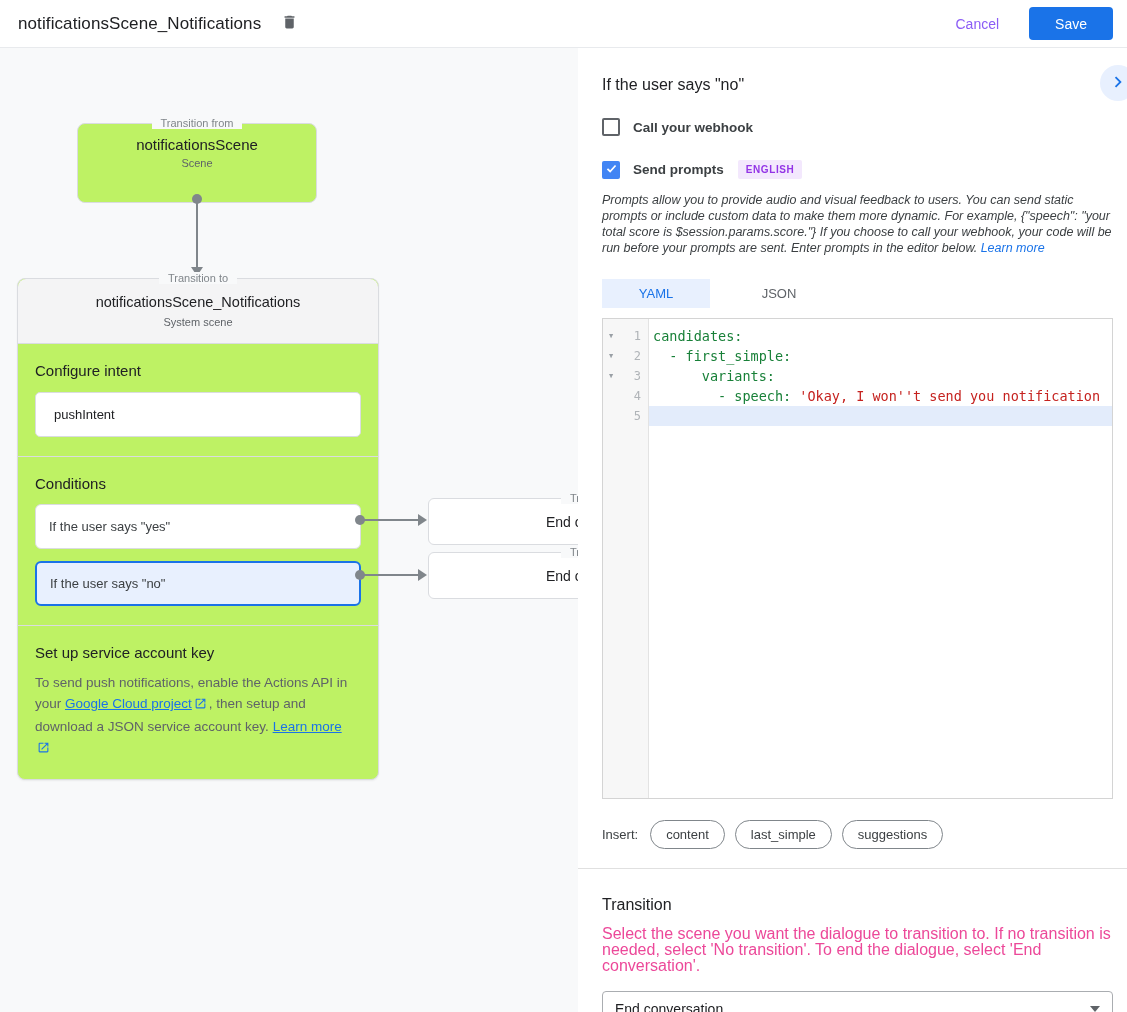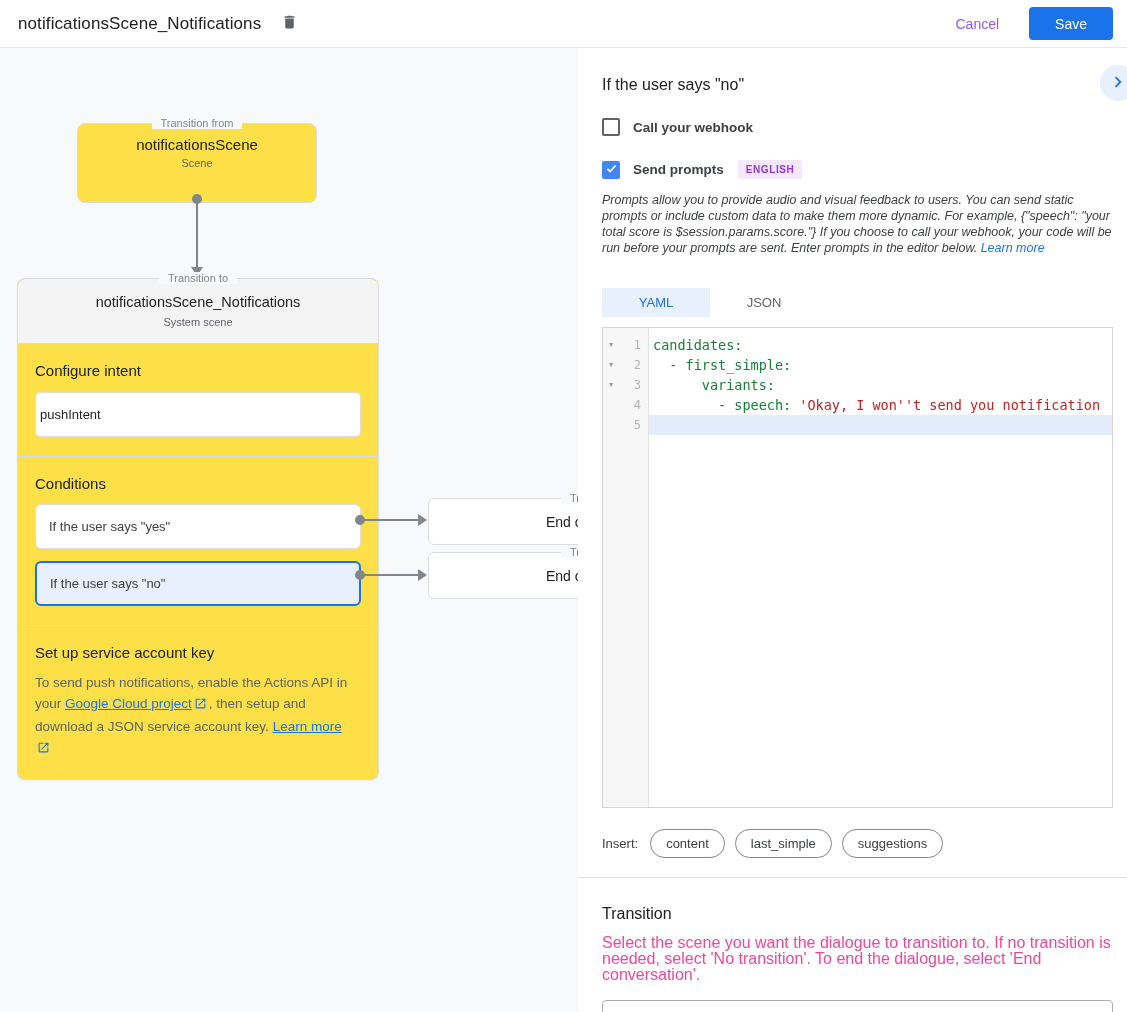--- a/index.html
+++ b/index.html
@@ -14,35 +14,35 @@
   .topbar-spacer { flex:1; }
   .cancel-btn { background:none; border:none; color:#8b5cf6; font-size:14px; font-weight:500; margin-right:30px; cursor:pointer; font-family:inherit; }
   .save-btn { background:#1a73e8; color:#fff; border:none; border-radius:4px; height:33px; padding:0 26px; font-size:14px; font-weight:500; cursor:pointer; font-family:inherit; }
 
   
   .main { display:flex; height:964px; }
   .canvas { width:578px; background:#f8f9fa; position:relative; overflow:hidden; flex-shrink:0; }
   .panel { flex:1; background:#fff; position:relative; padding:0 14px 0 24px; }
 
   
-  .flow-box { position:absolute; background:#fde047; border:1px solid #dadce0; border-radius:8px; }
+  .flow-box { position:absolute; background:#bef264; border:1px solid #dadce0; border-radius:8px; }
   .legend { position:absolute; top:-7px; left:0; right:0; text-align:center; font-size:11px; color:#80868b; pointer-events:none; }
   .legend span { background:#f8f9fa; padding:0 9px; }
   .from-box { left:77px; top:75px; width:240px; height:80px; text-align:center; }
   .from-box .box-title { font-size:15px; color:#202124; margin-top:12px; }
   .from-box .box-sub { font-size:11px; color:#5f6368; margin-top:4px; }
 
   .to-box { left:17px; top:230px; width:362px; box-shadow:0 1px 2px rgba(0,0,0,.06); }
   .to-head { background:#f4f4f5; border-bottom:1px solid #dadce0; border-radius:8px 8px 0 0; text-align:center; height:65px; padding-top:15px; }
   .to-head .box-title { font-size:14.5px; color:#202124; }
   .to-head .box-sub { font-size:11px; color:#5f6368; margin-top:6px; }
   .to-section { padding:18px 17px 19px 17px; border-bottom:1px solid #dadce0; }
   .to-section:last-child { border-bottom:none; }
   .sec-heading { font-size:15px; color:#202124; }
-  .intent-field { margin-top:13px; height:45px; border:1px solid #dadce0; border-radius:5px; background:#fff; display:flex; align-items:center; padding-left:4px; font-size:13px; color:#202124; }
+  .intent-field { margin-top:13px; height:45px; border:1px solid #dadce0; border-radius:5px; background:#fff; display:flex; align-items:center; padding-left:18px; font-size:13px; color:#202124; }
   .cond-item { margin-top:12px; height:45px; border:1px solid #dadce0; border-radius:6px; background:#fff; display:flex; align-items:center; padding-left:13px; font-size:13px; color:#3c4043; position:relative; cursor:pointer; }
   .cond-item.selected { border:2px solid #1a73e8; background:#e8f0fe; }
   .svc-text { margin-top:11px; font-size:13.5px; line-height:21px; color:#5f6368; }
   .svc-text a { color:#1a73e8; text-decoration:underline; cursor:pointer; }
   .ext-icon { display:inline-block; vertical-align:-2px; margin:0 2px; }
 
   .end-box { position:absolute; left:428px; width:344px; height:47px; background:#fff; border:1px solid #dadce0; border-radius:6px; display:flex; align-items:center; justify-content:center; font-size:14px; color:#202124; }
   .end-box1 { top:450px; } .end-box2 { top:504px; }
 
   
@@ -59,21 +59,21 @@
 
   .check-row { display:flex; align-items:center; margin-top:24px; }
   .checkbox { width:18px; height:18px; border:2px solid #5f6368; border-radius:2px; background:#fff; flex-shrink:0; cursor:pointer; }
   .checkbox.checked { border:none; background:#4285f4; display:flex; align-items:center; justify-content:center; }
   .check-label { font-size:13.5px; font-weight:600; color:#3c4043; margin-left:13px; }
   .lang-badge { margin-left:14px; background:#f3e8fd; color:#9334e6; font-size:10px; font-weight:600; letter-spacing:.6px; padding:4px 8px; border-radius:2px; }
 
   .prompt-desc { margin-top:13px; font-size:12.5px; line-height:16px; color:#3c4043; max-width:516px;font-style:italic; }
   .prompt-desc a { color:#1a73e8; text-decoration:none; cursor:pointer; }
 
-  .tabs { display:flex; margin-top:32px; }
+  .tabs { display:flex; margin-top:23px;gap:15px; }
   .tab { width:108px; height:29px; display:flex; align-items:center; justify-content:center; font-size:13px; font-weight:500; color:#5f6368; cursor:pointer; }
   .tab.active { background:#e8f0fe; color:#1a73e8; }
 
   .editor { margin-top:10px; height:481px; border:1px solid #d4d4d4; display:flex; background:#fff; overflow:hidden; }
   .gutter { width:46px; background:#f7f7f7; border-right:1px solid #e3e3e3; padding-top:7px; flex-shrink:0; }
   .gutter-row { height:20px; display:flex; align-items:center; font-family:"DejaVu Sans Mono","Liberation Mono",monospace; font-size:12px; color:#b0b4b8; }
   .fold { width:16px; text-align:center; font-size:7px; color:#9aa0a6; }
   .lnum { flex:1; text-align:right; padding-right:7px; }
   .code-area { flex:1; padding-top:7px; overflow:hidden; }
   .code-line { height:20px; display:flex; align-items:center; white-space:pre; font-family:"DejaVu Sans Mono","Liberation Mono",monospace; font-size:13.5px; padding-left:4px; }

